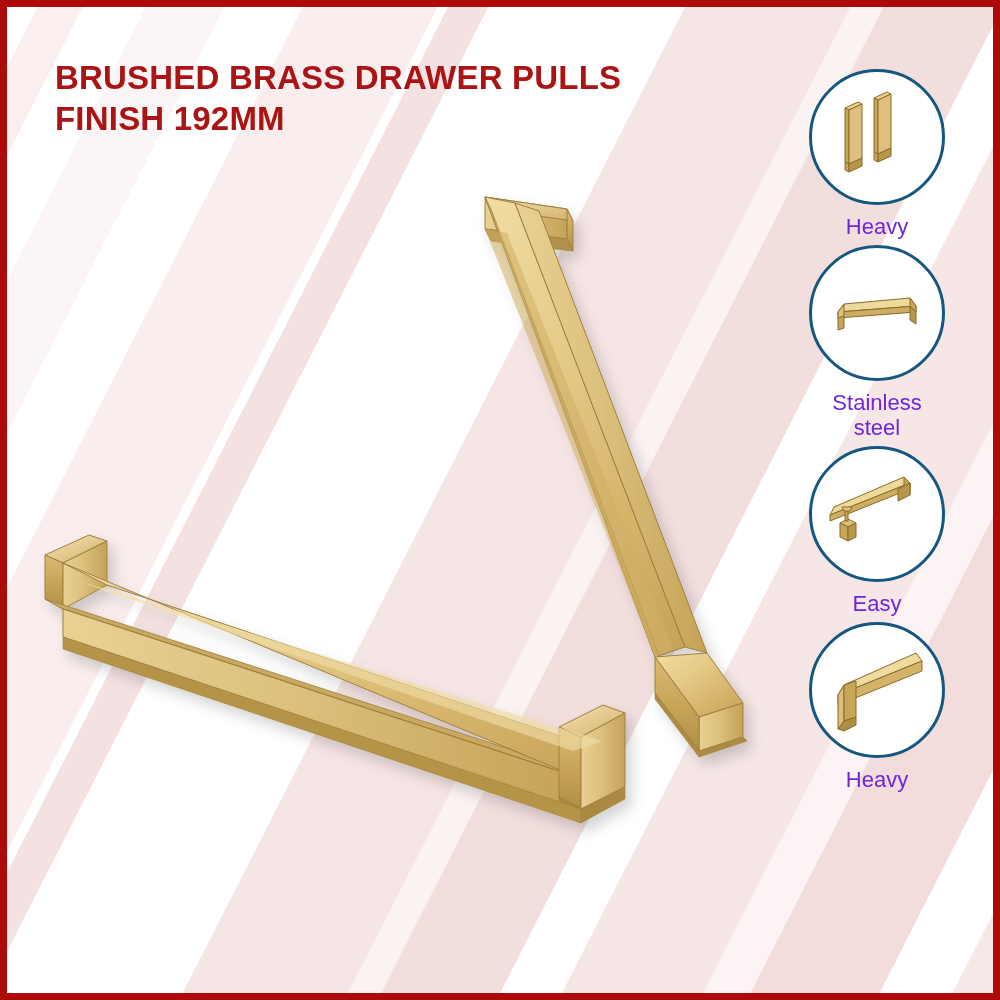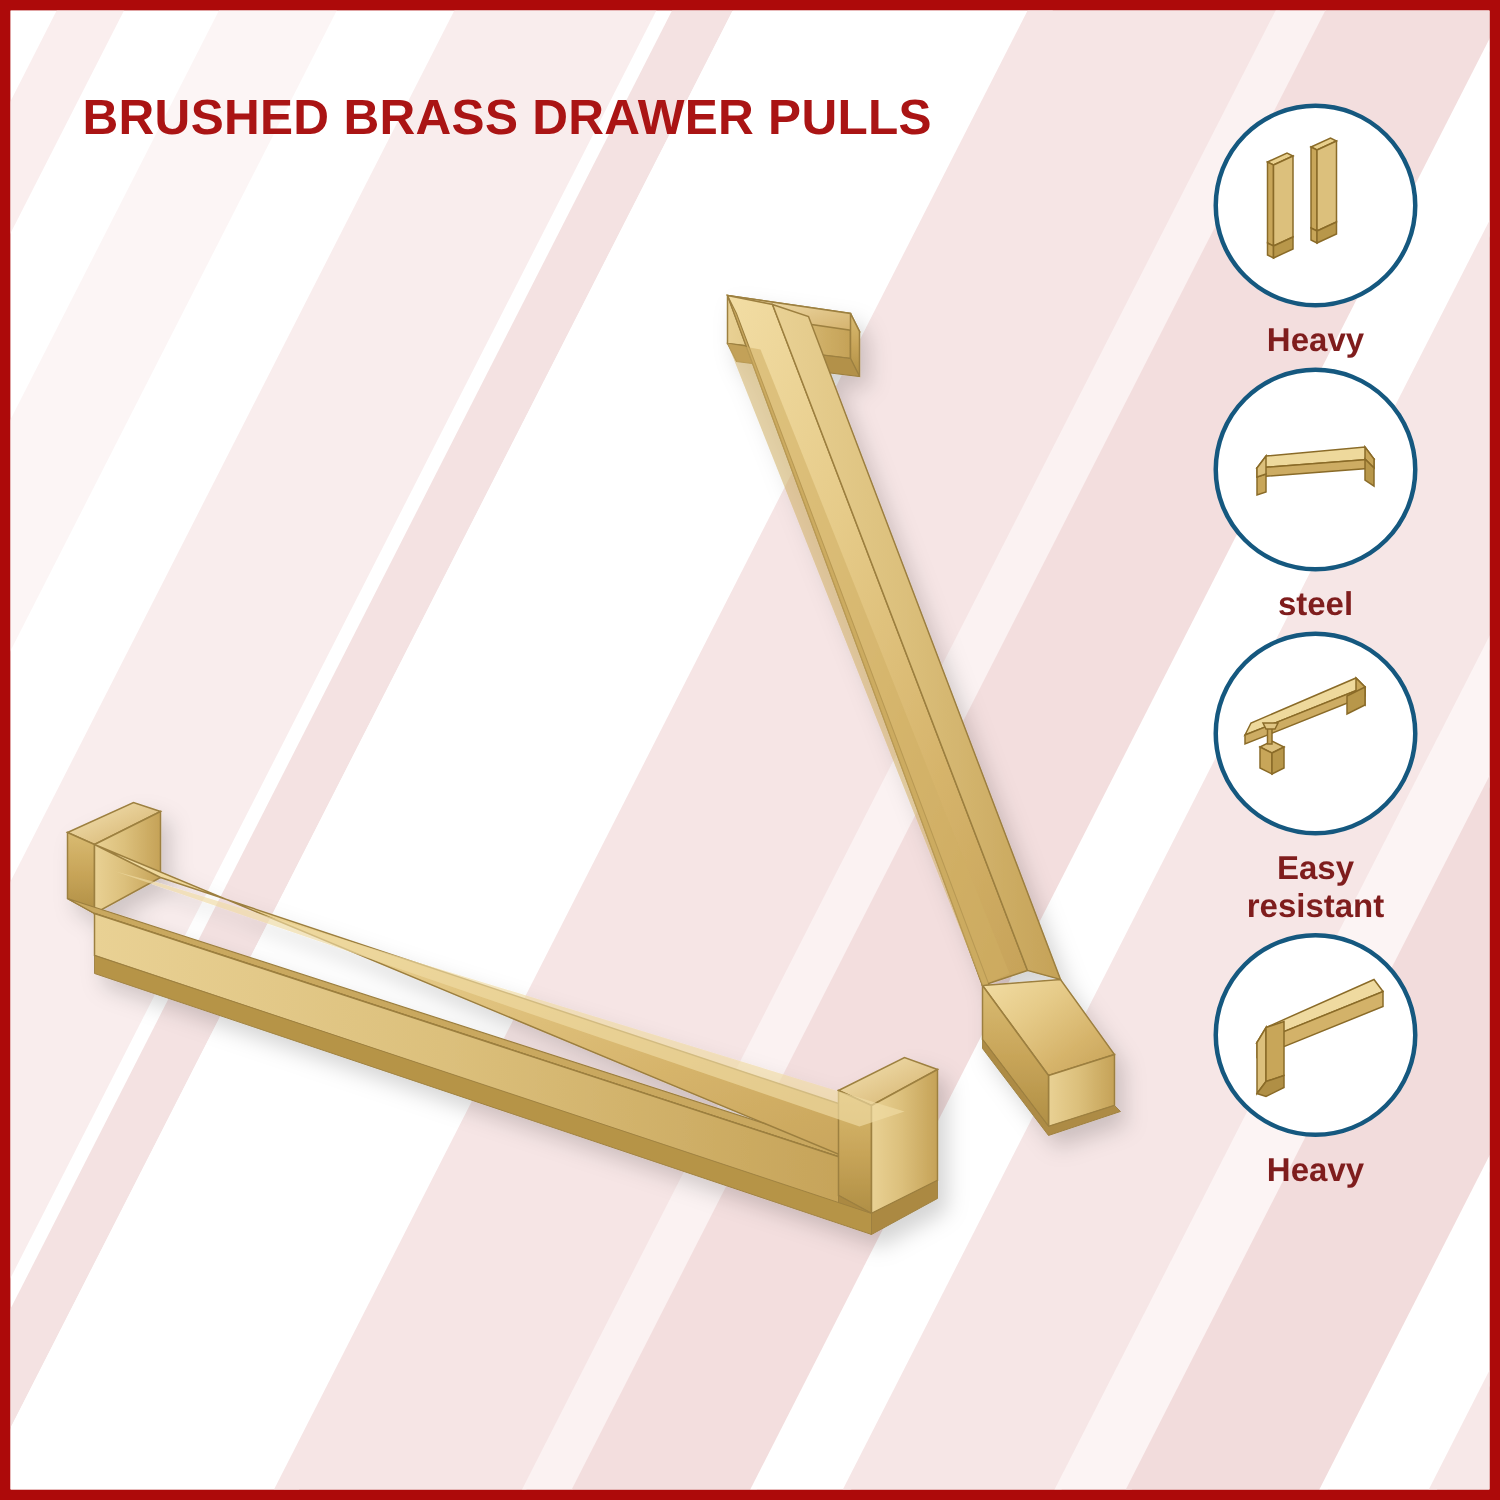--- a/index.html
+++ b/index.html
@@ -26,21 +26,21 @@
          font-stretch:condensed;}
   #title div{white-space:nowrap;}
 
   
   #features{position:absolute;right:18px;top:62px;width:196px;}
   .feature{position:relative;width:196px;text-align:center;margin-bottom:6px;}
   .circle{width:130px;height:130px;border-radius:50%;
           border:3px solid #15587f;background:#ffffff;
           margin:0 auto;position:relative;overflow:hidden;}
   .circle svg{position:absolute;left:0;top:0;}
-  .flabel{margin-top:9px;color:#7f1d1d;font-size:22px;font-weight:700;
+  .flabel{margin-top:9px;color:#6d28d9;font-size:22px;font-weight:400;
           line-height:25px;}
 
   
   #photo{position:absolute;left:0;top:130px;width:790px;height:820px;}
   #photo svg{position:absolute;left:0;top:0;}
 </style>
 </head>
 <body>
 
 <div id="poster">
@@ -58,20 +58,21 @@
       <div class="stripe" style="left:1228px;width:46px;background:#fcf4f4;"></div>
       <div class="stripe" style="left:1280px;width:120px;background:#f2dcdc;"></div>
       <div class="stripe" style="left:1406px;width:70px;background:#ffffff;"></div>
       <div class="stripe" style="left:1482px;width:120px;background:#f7e8e8;"></div>
       <div class="stripe" style="left:170px;width:70px;background:#fcf5f5;"></div>
       <div class="stripe" style="left:60px;width:40px;background:#faeeee;"></div>
     </div>
 
     <div id="title">
       <div>BRUSHED BRASS DRAWER PULLS</div>
+      <div>FINISH 192MM</div>
     </div>
 
     <div id="photo">
       <svg width="790" height="820" viewBox="0 0 790 820" xmlns="http://www.w3.org/2000/svg">
         <defs>
           <linearGradient id="gTop" x1="0" y1="0" x2="1" y2="1">
             <stop offset="0%" stop-color="#f2dda4"></stop>
             <stop offset="35%" stop-color="#e6cb89"></stop>
             <stop offset="70%" stop-color="#d6b46b"></stop>
             <stop offset="100%" stop-color="#c6a258"></stop>
@@ -169,20 +170,21 @@
               <polygon points="26,64 32,56 98,50 104,58" fill="#eed99c"></polygon>
               <polygon points="26,64 104,58 104,64 26,70" fill="#cdac63"></polygon>
               <polygon points="26,70 32,68 32,80 26,82" fill="#c8a659"></polygon>
               <polygon points="26,64 32,56 32,68 26,70" fill="#dcc07c"></polygon>
               <polygon points="98,50 104,58 104,64 98,58" fill="#c8a659"></polygon>
               <polygon points="98,58 104,64 104,76 98,72" fill="#b8974a"></polygon>
             </g>
           </svg>
         </div>
         <div class="flabel">
+          <div>Stainless</div>
           <div>steel</div>
         </div>
       </div>
 
       <div class="feature">
         <div class="circle">
           <svg width="124" height="124" viewBox="0 0 124 124">
             <g stroke="#8a6b28" stroke-width="1">
               <polygon points="18,66 22,58 92,28 98,34" fill="#eed99c"></polygon>
               <polygon points="18,66 98,34 98,40 18,72" fill="#cdac63"></polygon>
@@ -191,21 +193,20 @@
               <polygon points="28,74 36,70 44,74 36,78" fill="#dcc07c"></polygon>
               <polygon points="28,74 36,78 36,92 28,88" fill="#c8a659"></polygon>
               <polygon points="36,78 44,74 44,88 36,92" fill="#b8974a"></polygon>
               <rect x="33" y="60" width="3" height="12" fill="#c8a659"></rect>
               <polygon points="30,58 40,58 38,62 32,62" fill="#e0c583"></polygon>
             </g>
           </svg>
         </div>
         <div class="flabel">
           <div>Easy</div>
-          <div>resistant</div>
         </div>
       </div>
 
       <div class="feature">
         <div class="circle">
           <svg width="124" height="124" viewBox="0 0 124 124">
             <g stroke="#8a6b28" stroke-width="1">
               <polygon points="26,70 32,60 104,28 110,36" fill="#efdaa0"></polygon>
               <polygon points="26,70 110,36 110,46 26,80" fill="#d3b269"></polygon>
               <polygon points="26,70 32,60 32,96 26,104" fill="#dcc07c"></polygon>

